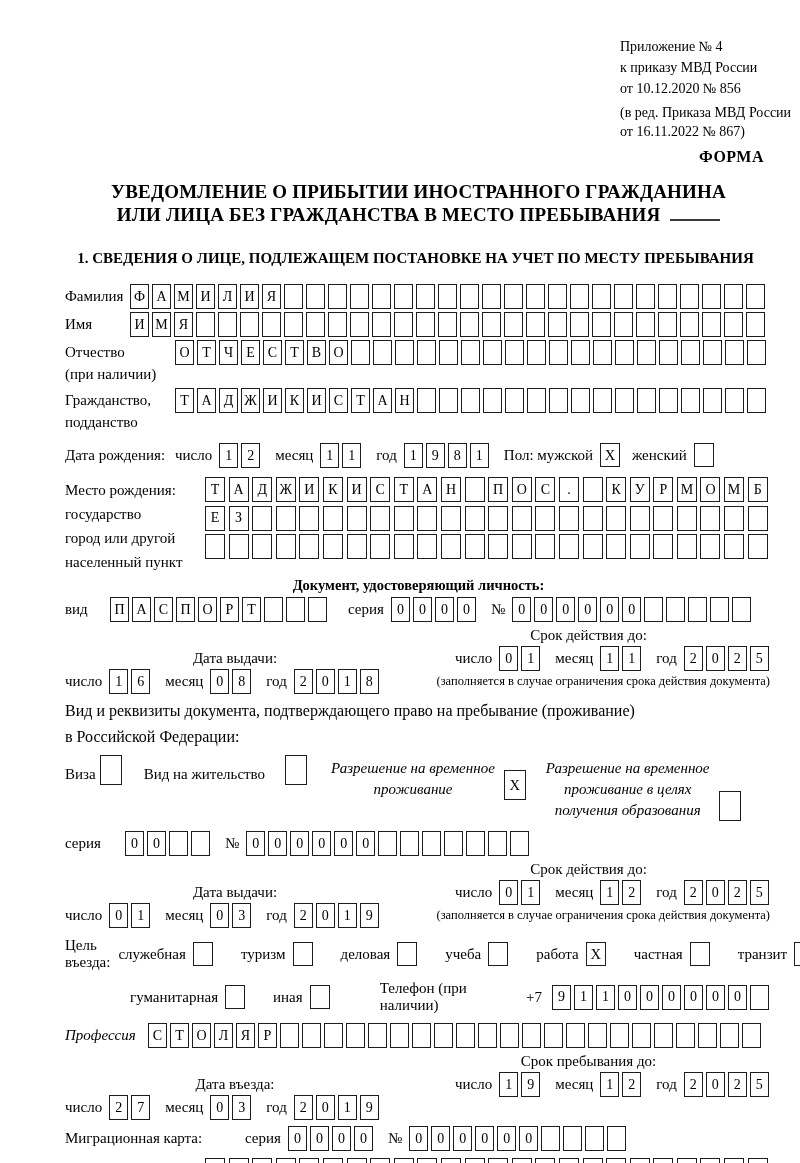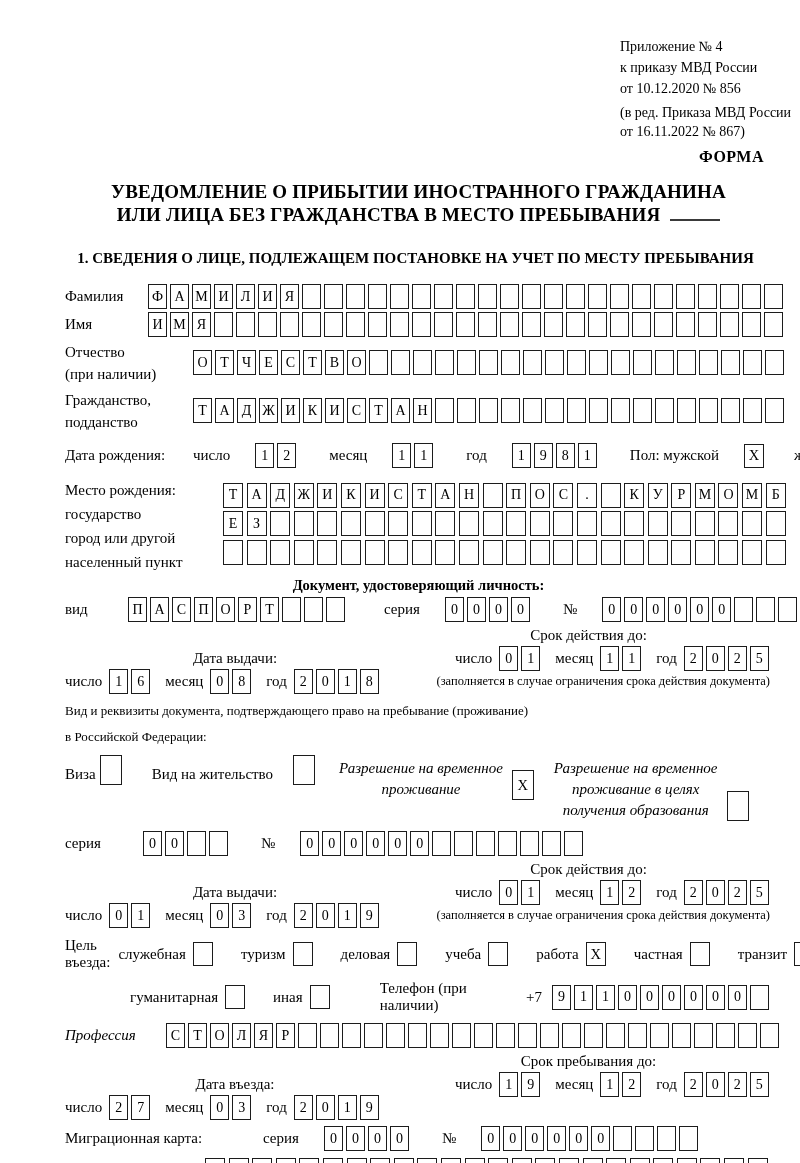--- a/index.html
+++ b/index.html
@@ -6,42 +6,42 @@
   body{width:800px;height:1163px;position:relative;overflow:hidden;
        font-family:"Liberation Serif","DejaVu Serif",serif;color:#000;}
   .annex{position:absolute;left:620px;top:36px;font-size:14px;line-height:21px;}
   .annex-note{margin-top:4px;font-size:14px;line-height:19px;}
   .forma{position:absolute;top:148px;right:36px;font-weight:bold;font-size:16px;letter-spacing:.5px;}
   .flow{position:absolute;left:65px;right:28px;top:180px;}
   .title{text-align:center;font-weight:bold;font-size:19px;line-height:23px;letter-spacing:.2px;}
   .blank{display:inline-block;width:50px;height:13px;border-bottom:2.5px solid #3a3a3a;margin-left:10px;}
   .sect{text-align:center;font-weight:bold;font-size:15px;margin-top:24px;margin-left:-20px;margin-right:-14px;}
   .rows{margin-top:17px;}
-  .row{display:flex;align-items:center;margin-bottom:3px;gap:18px;}
+  .row{display:flex;align-items:flex-start;margin-bottom:3px;}
   .rlabel{font-size:15px;line-height:25px;flex:0 0 auto;}
   .rlabel.multi{line-height:22px;padding-top:1px;}
   .w65{width:65px;} .w110{width:110px;} .w140{width:140px;}
   .boxes{display:inline-flex;flex:0 0 auto;}
   .cell{box-sizing:border-box;width:19px;height:25px;border:1.8px solid #1c1c1c;margin-right:3px;
         display:inline-flex;align-items:center;justify-content:center;font-size:14px;flex:0 0 auto;background:#fff;}
   .boxes.wide .cell{width:20px;margin-right:3.6px;}
   .stack{flex:0 0 auto;}
   .stack .boxes{display:flex;margin-bottom:3.5px;}
   .cb{box-sizing:border-box;width:20px;height:24px;border:1.8px solid #1c1c1c;display:inline-flex;
       align-items:center;justify-content:center;font-size:14.5px;flex:0 0 auto;background:#fff;}
   .cb.tall{width:22px;height:30px;}
   .dlbl{font-size:15px;line-height:25px;margin:0 7px 0 12px;flex:0 0 auto;}
   .dlbl.first{margin-left:0;}
   .dochead{text-align:center;font-weight:bold;font-size:14.5px;margin:2px 0 3px 0;}
   .dates{display:flex;margin-top:5px;}
   .col1{width:340px;flex:0 0 auto;margin-top:23px;} .col2{flex:1;}
   .dhead{text-align:center;font-size:15px;margin-bottom:2px;}
   .dg{display:flex;align-items:center;}
   .note{font-size:12.5px;text-align:right;margin-top:3px;margin-right:2px;}
-  .para{font-size:13px;line-height:26px;}
+  .para{font-size:16px;line-height:26px;}
   .opts{display:flex;align-items:flex-start;margin-top:4px;font-size:15px;}
   .opt{display:flex;align-items:flex-end;}
   .olabel{line-height:21px;padding-top:4px;}
   .olabel.ctr{text-align:center;font-style:italic;}
   .opt .cb{margin-left:9px;margin-top:1px;}
   .purpose{display:flex;align-items:center;font-size:15px;margin-top:9px;}
   .pitem{display:inline-flex;align-items:center;margin-right:28px;}
   .pitem .cb{margin-left:7px;}
   .legal{display:flex;margin-top:7px;}
   .llabel{width:140px;flex:0 0 auto;font-size:15px;line-height:25px;}
@@ -417,21 +417,21 @@
     </div>
 
     <div class="para" style="margin-top:4px;">Вид и реквизиты документа, подтверждающего право на пребывание (проживание)</div>
     <div class="para">в Российской Федерации:</div>
 
     <div class="opts">
       <div class="opt">
         <div class="olabel">Виза</div>
         <span class="cb tall" style="margin-left:4px;"></span>
       </div>
-      <div class="opt" style="margin-left:30px;">
+      <div class="opt" style="margin-left:22px;">
         <div class="olabel">Вид на жительство</div>
         <span class="cb tall" style="margin-left:20px;"></span>
       </div>
       <div class="opt" style="margin-left:24px;">
         <div class="olabel ctr">
           <div>Разрешение на временное</div>
           <div>проживание</div>
         </div>
         <span class="cb tall">X</span>
       </div>

